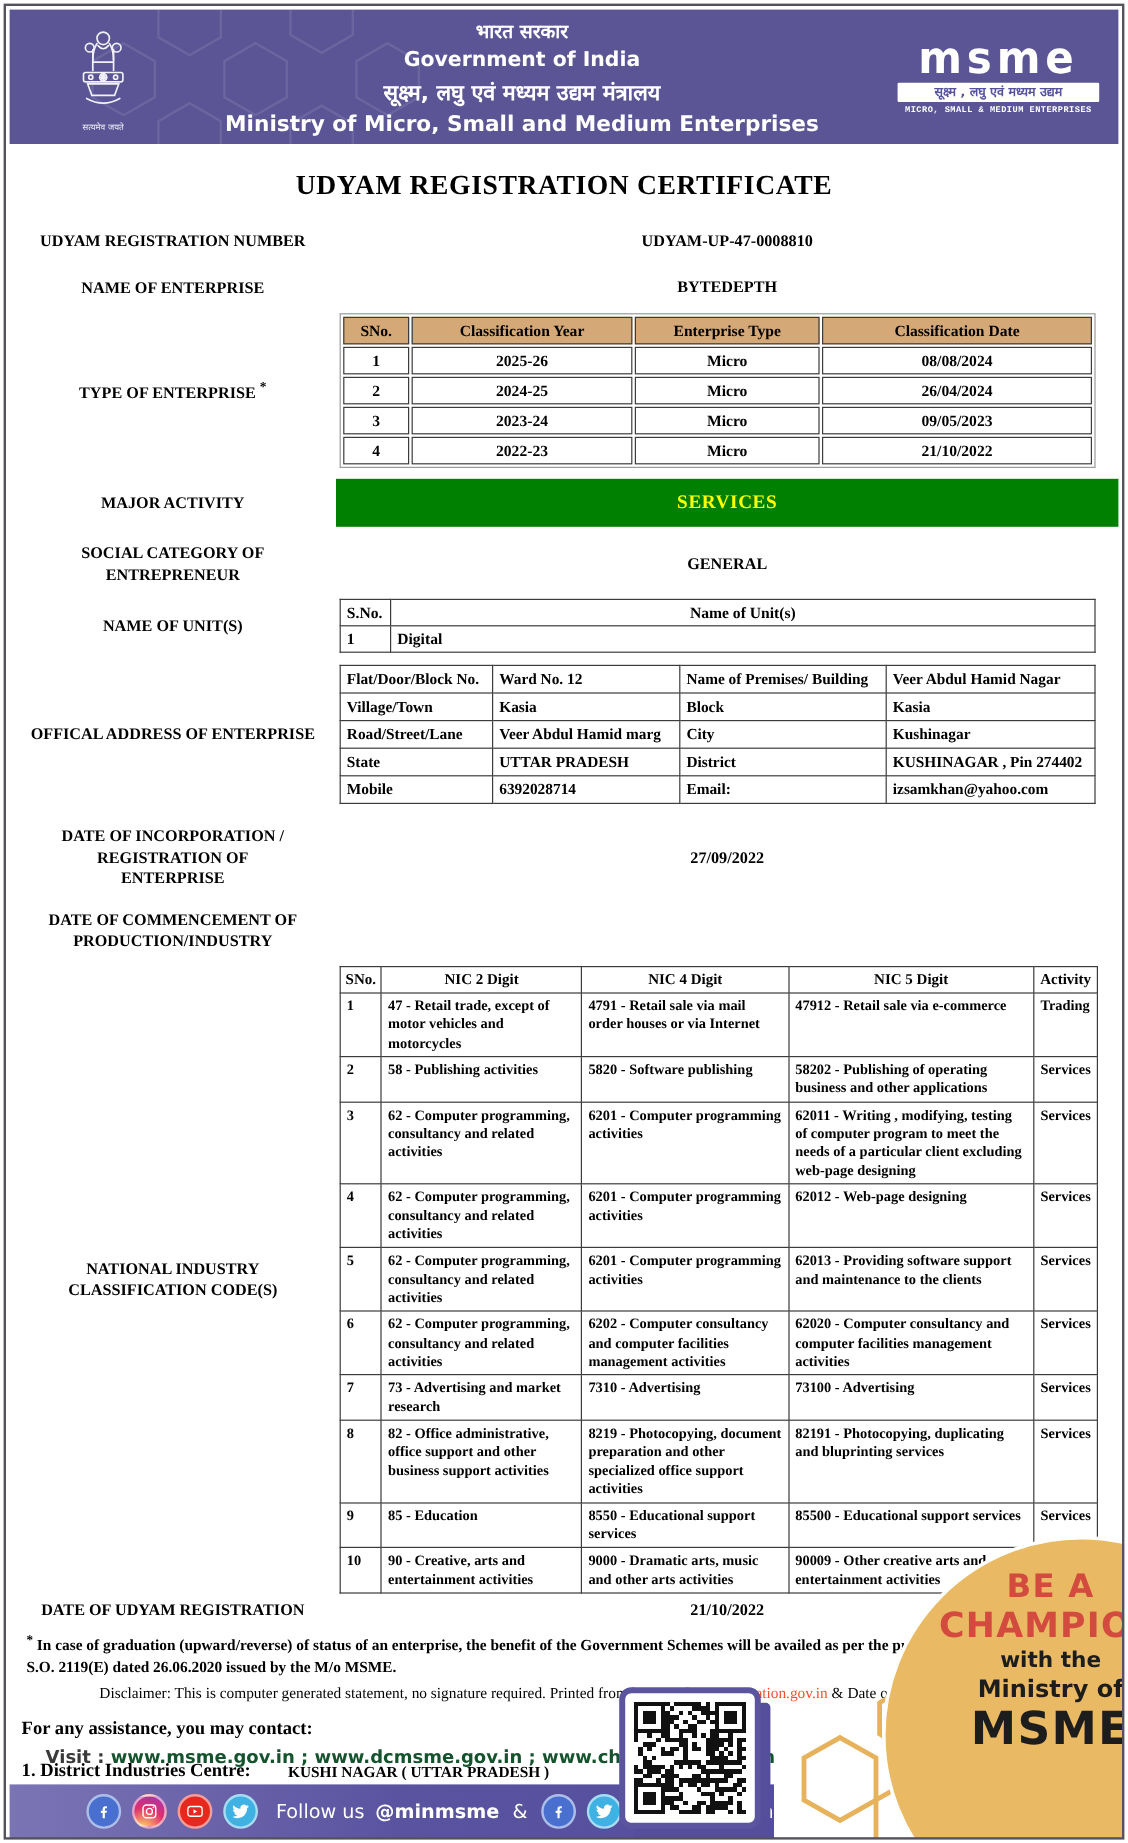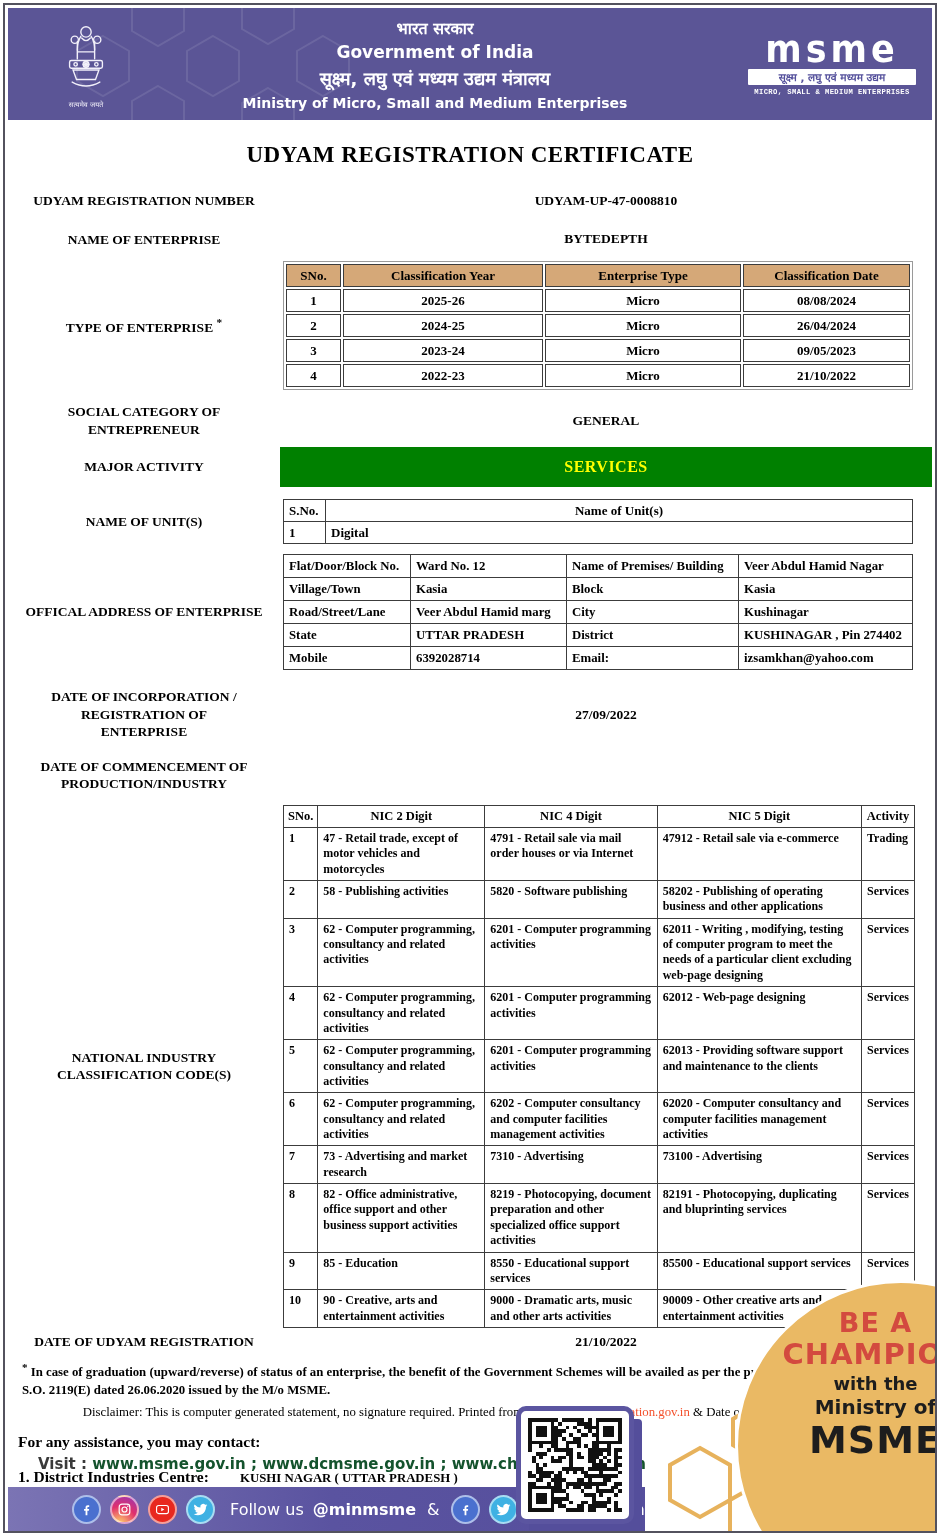--- a/index.html
+++ b/index.html
@@ -16,21 +16,21 @@
     position:absolute; left:8px; right:8px; top:8px; height:112px;
     background:#5b5596; display:flex; align-items:center; z-index:1;
   }
   .hexes { position:absolute; inset:0; width:100%; height:100%; }
   .emblem-wrap { position:relative; margin-left:42px; width:72px; text-align:center; color:#fff; }
   .emblem-caption { font-family:"DejaVu Sans",sans-serif; font-size:7px; color:#f0eef8; margin-top:1px; }
   .banner-center { flex:1; text-align:center; color:#fff; font-family:"DejaVu Sans",sans-serif; position:relative; }
   .bc-l1 { font-size:16px; font-weight:bold; }
   .bc-l2 { font-size:17px; font-weight:bold; margin-top:3px; }
   .bc-l3 { font-size:18px; font-weight:bold; margin-top:4px; }
-  .bc-l4 { font-size:14px; font-weight:bold; margin-top:5px; }
+  .bc-l4 { font-size:18px; font-weight:bold; margin-top:5px; }
   .msme-logo { position:relative; width:168px; margin-right:16px; text-align:center; }
   .msme-word { font-family:"DejaVu Sans",sans-serif; font-weight:bold; font-size:35px; line-height:34px;
                color:#fff; letter-spacing:4px; transform:scaleY(1.05); }
   .msme-hindi { background:#fff; color:#55519c; font-family:"DejaVu Sans",sans-serif; font-weight:bold;
                 font-size:10.5px; line-height:16px; margin-top:3px; border-radius:1px; }
   .msme-eng { color:#fff; font-family:Liberation Mono, monospace; font-weight:bold; font-size:7.2px;
               letter-spacing:.4px; margin-top:3px; }
 
   
   .content { position:absolute; top:120px; left:8px; right:8px; z-index:1; }
@@ -42,22 +42,22 @@
   .w180 { max-width:180px; margin:0 auto; }
   .w210 { max-width:210px; margin:0 auto; }
   .tbl-wrap { width:630px; margin-left:3px; }
 
   table { border-collapse:collapse; width:100%; font-weight:bold; }
   td,th { border:1px solid #3c3c3c; }
 
   .type-table { border-collapse:separate; border-spacing:2px; border:1px solid #9a9a9a; }
   .type-table th { background:#d5a878; font-size:13px; padding:2.5px 2px; text-align:center; }
   .type-table td { font-size:13px; padding:2.5px 2px; text-align:center; background:#fff; }
-  .type-table .c-sno { width:55px; } .type-table .c-year { width:200px; }
-  .type-table .c-type { width:196px; }
+  .type-table .c-sno { width:55px; } .type-table .c-year { width:184px; }
+  .type-table .c-type { width:154px; }
 
   .activity-banner { flex:1; background:#008000; color:#ffff00; text-align:center;
                      font-size:16px; font-weight:bold; padding:11px 0; letter-spacing:.5px; }
 
   .units-table th, .units-table td { font-size:13px; padding:2.5px 5px; }
   .units-table .c-sno { width:42px; text-align:left; }
   .units-table th.c-name { text-align:center; }
   .units-table td.c-name { text-align:left; }
 
   .addr-table td { font-size:12.8px; padding:3.5px 5px; text-align:left; }
@@ -232,30 +232,30 @@
             <td>4</td>
             <td>2022-23</td>
             <td>Micro</td>
             <td>21/10/2022</td>
           </tr>
         </tbody>
           </table>
       </div>
     </div>
 
+    <div class="field-row" style="margin-top:9px;">
+      <div class="f-label">MAJOR ACTIVITY</div>
+      <div class="activity-banner">SERVICES</div>
+    </div>
+
     <div class="field-row" style="margin-top:13px;">
       <div class="f-label">
         <div class="w180">SOCIAL CATEGORY OF ENTREPRENEUR</div>
       </div>
       <div class="f-value">GENERAL</div>
-    </div>
-
-    <div class="field-row" style="margin-top:9px;">
-      <div class="f-label">MAJOR ACTIVITY</div>
-      <div class="activity-banner">SERVICES</div>
     </div>
 
     <div class="field-row" style="margin-top:12px;">
       <div class="f-label">NAME OF UNIT(S)</div>
       <div class="tbl-wrap">
         <table class="units-table">
           <tbody>
               <tr>
             <th class="c-sno">S.No.</th>
             <th class="c-name">Name of Unit(s)</th>

